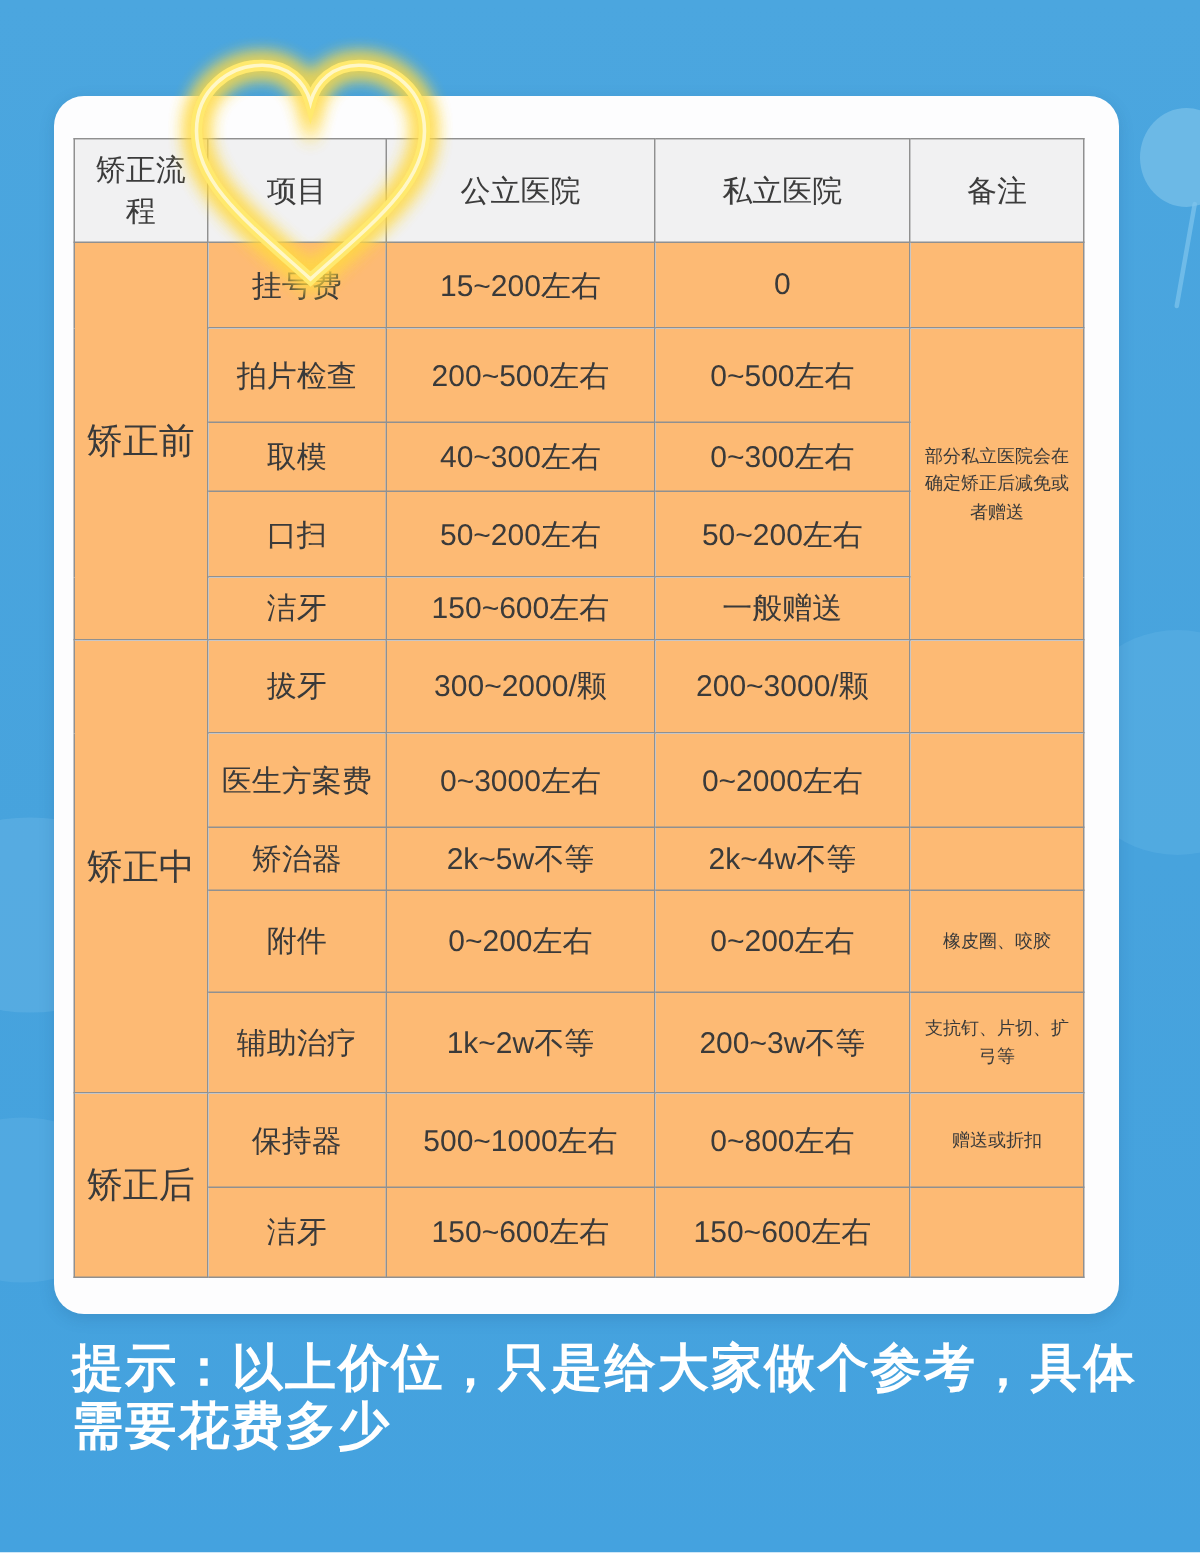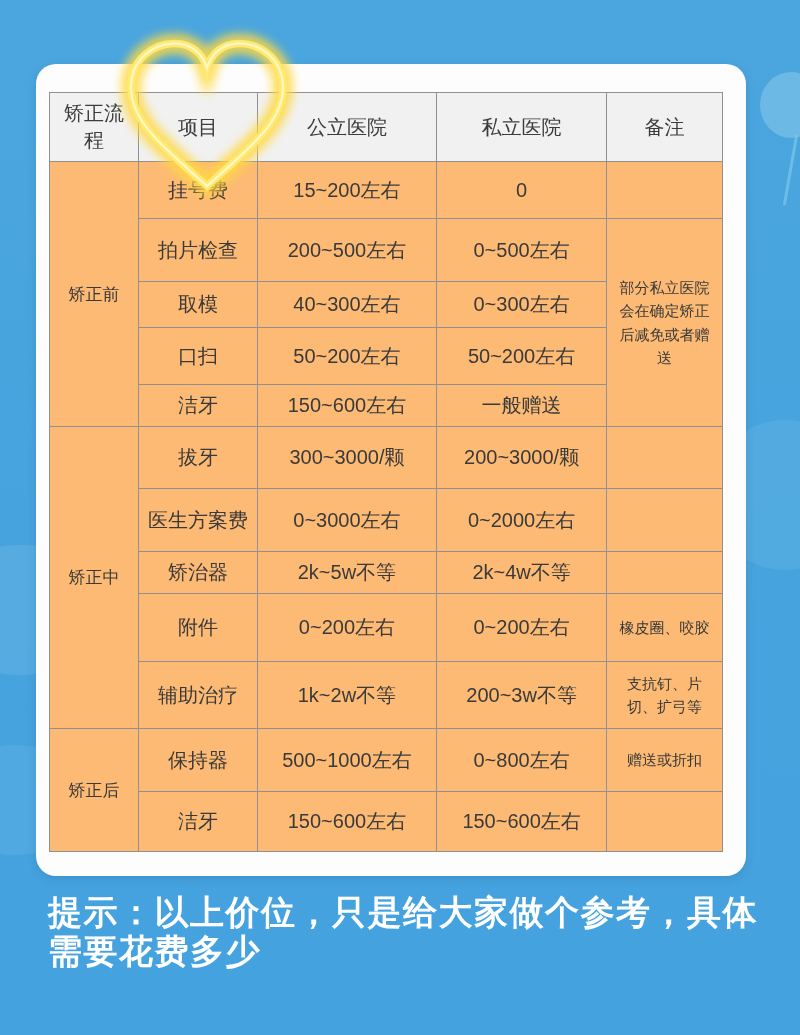--- a/index.html
+++ b/index.html
@@ -28,22 +28,22 @@
     color:#3a3a3a;font-size:20px;
   }
   table.price th,table.price td{
     border:1.6px solid #909090;text-align:center;vertical-align:middle;
     padding:2px 6px;overflow:hidden;
   }
   table.price thead th{
     background:#f1f1f2;height:64px;font-weight:normal;font-size:20px;color:#3c3c3c;
   }
   table.price td{background:#fdba74;}
-  td.note-cell{font-size:15px;line-height:1.55;padding:4px 9px;}
-  td.stage-cell{font-size:17px;}
+  td.note-cell{font-size:12px;line-height:1.55;padding:4px 9px;}
+  td.stage-cell{font-size:24px;}
   
   .heart-wrap{position:absolute;left:112px;top:22px;width:190px;height:178px;pointer-events:none;}
   
   .tip{
     position:absolute;left:48px;top:893px;width:712px;
     color:#ffffff;font-size:34px;font-weight:bold;
     line-height:39px;letter-spacing:1.5px;
   }
 </style>
 </head>
@@ -102,21 +102,21 @@
         </tr>
         <tr style="height:42px">
           <td>洁牙</td>
           <td>150~600左右</td>
           <td>一般赠送</td>
         </tr>
 
         <tr style="height:62px">
           <td class="stage-cell" rowspan="5">矫正中</td>
           <td>拔牙</td>
-          <td>300~3000/颗</td>
+          <td>300~2000/颗</td>
           <td>200~3000/颗</td>
           <td class="note-cell"></td>
         </tr>
         <tr style="height:63px">
           <td>医生方案费</td>
           <td>0~3000左右</td>
           <td>0~2000左右</td>
           <td class="note-cell"></td>
         </tr>
         <tr style="height:42px">

